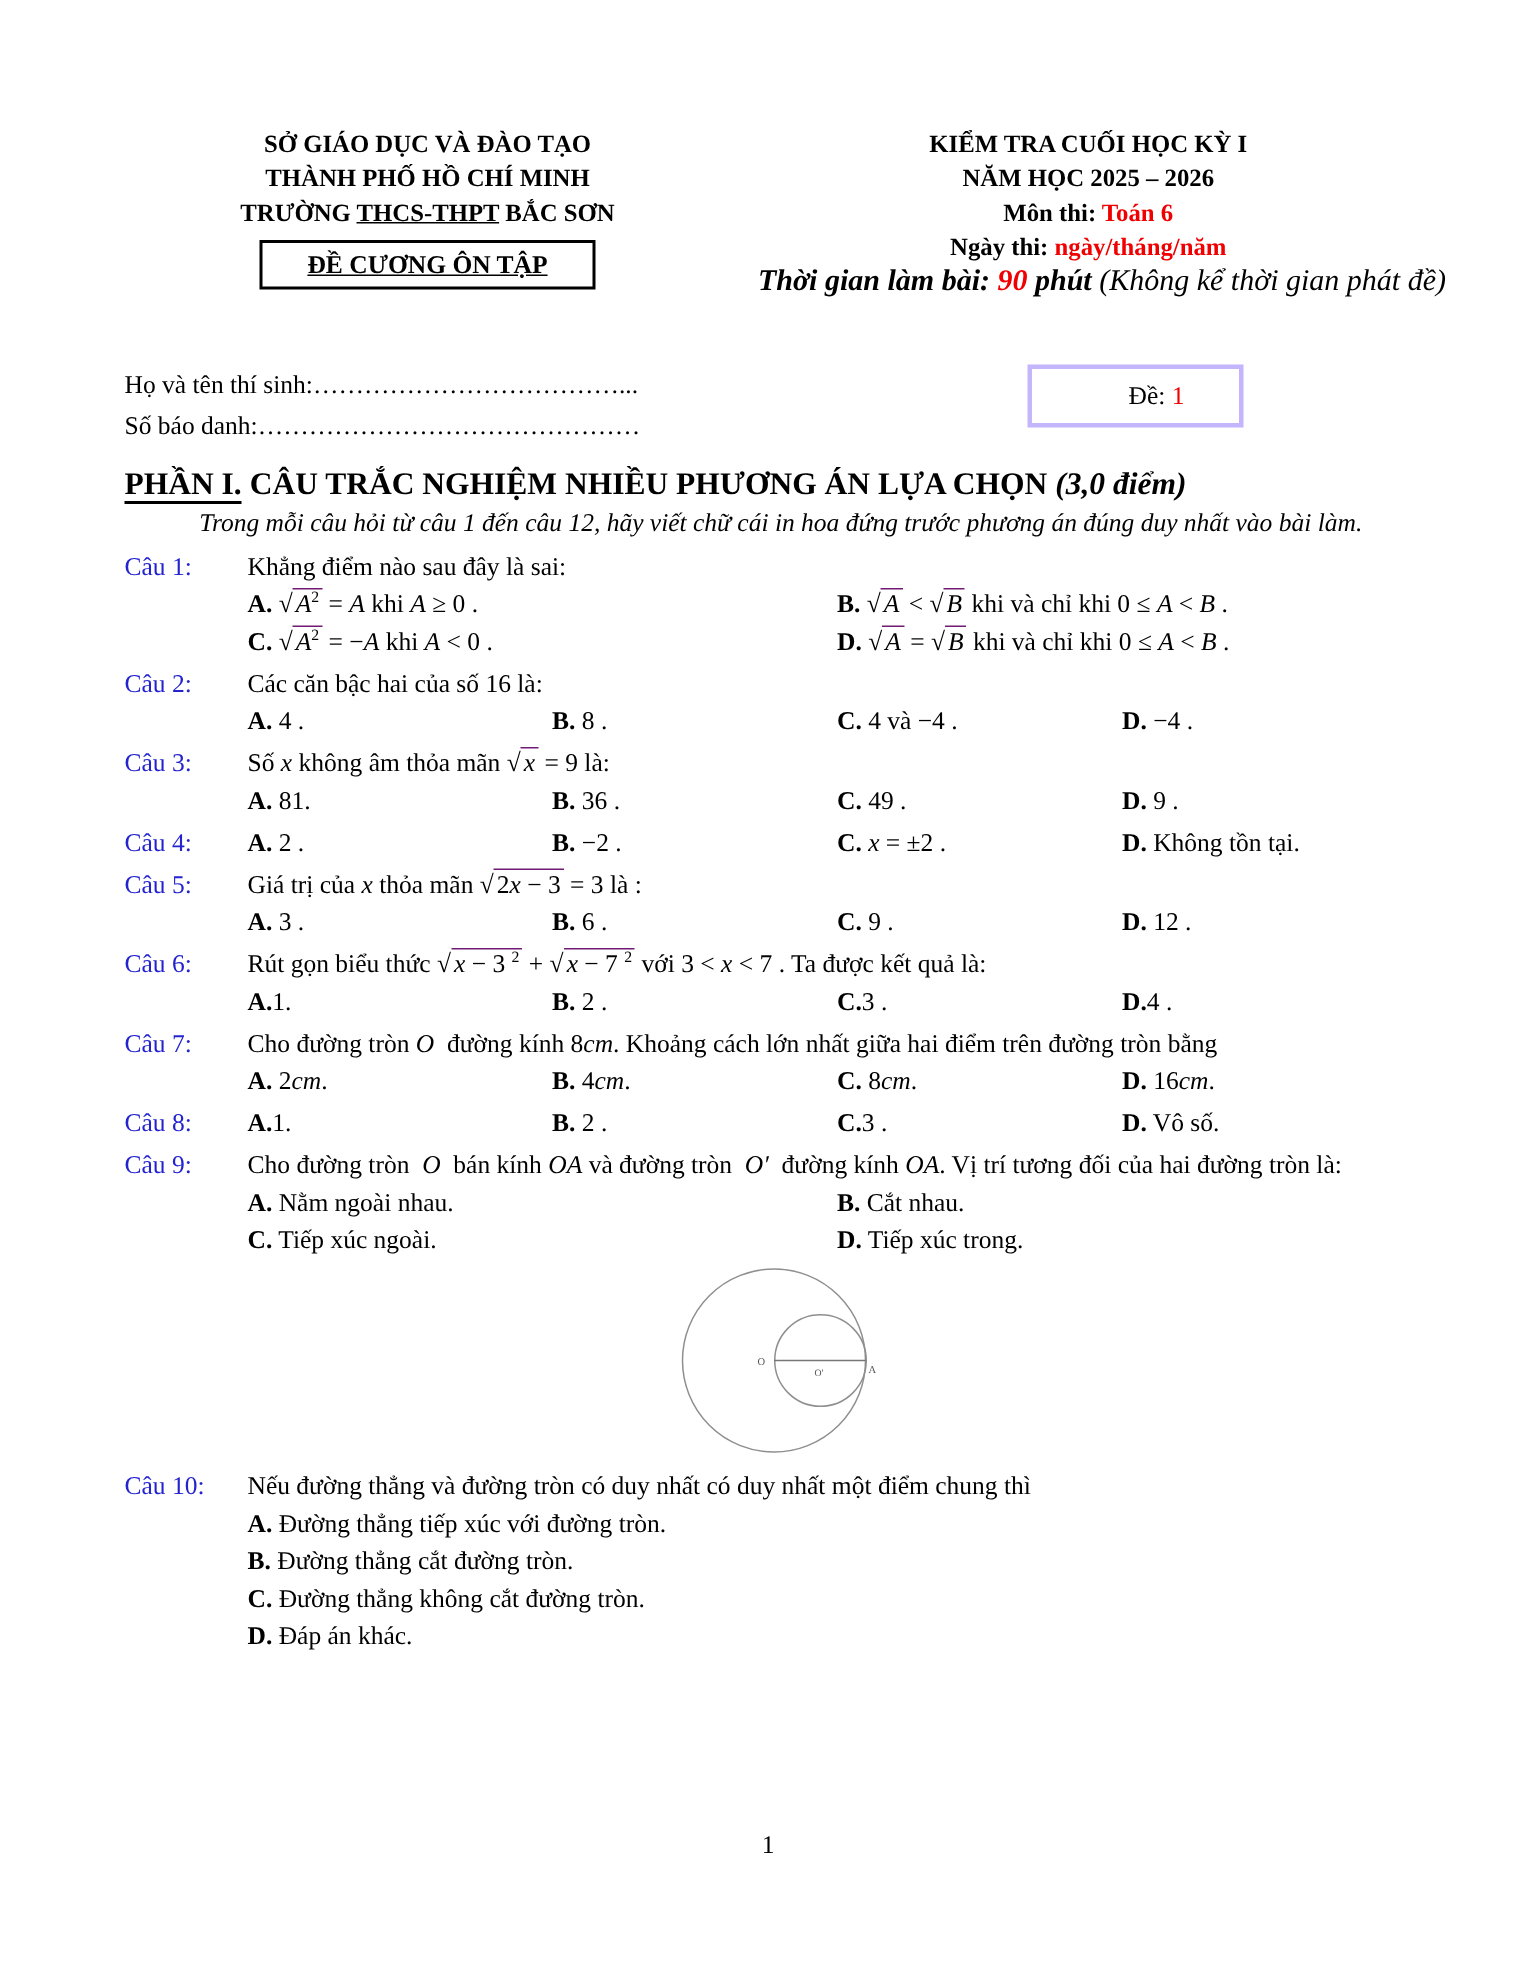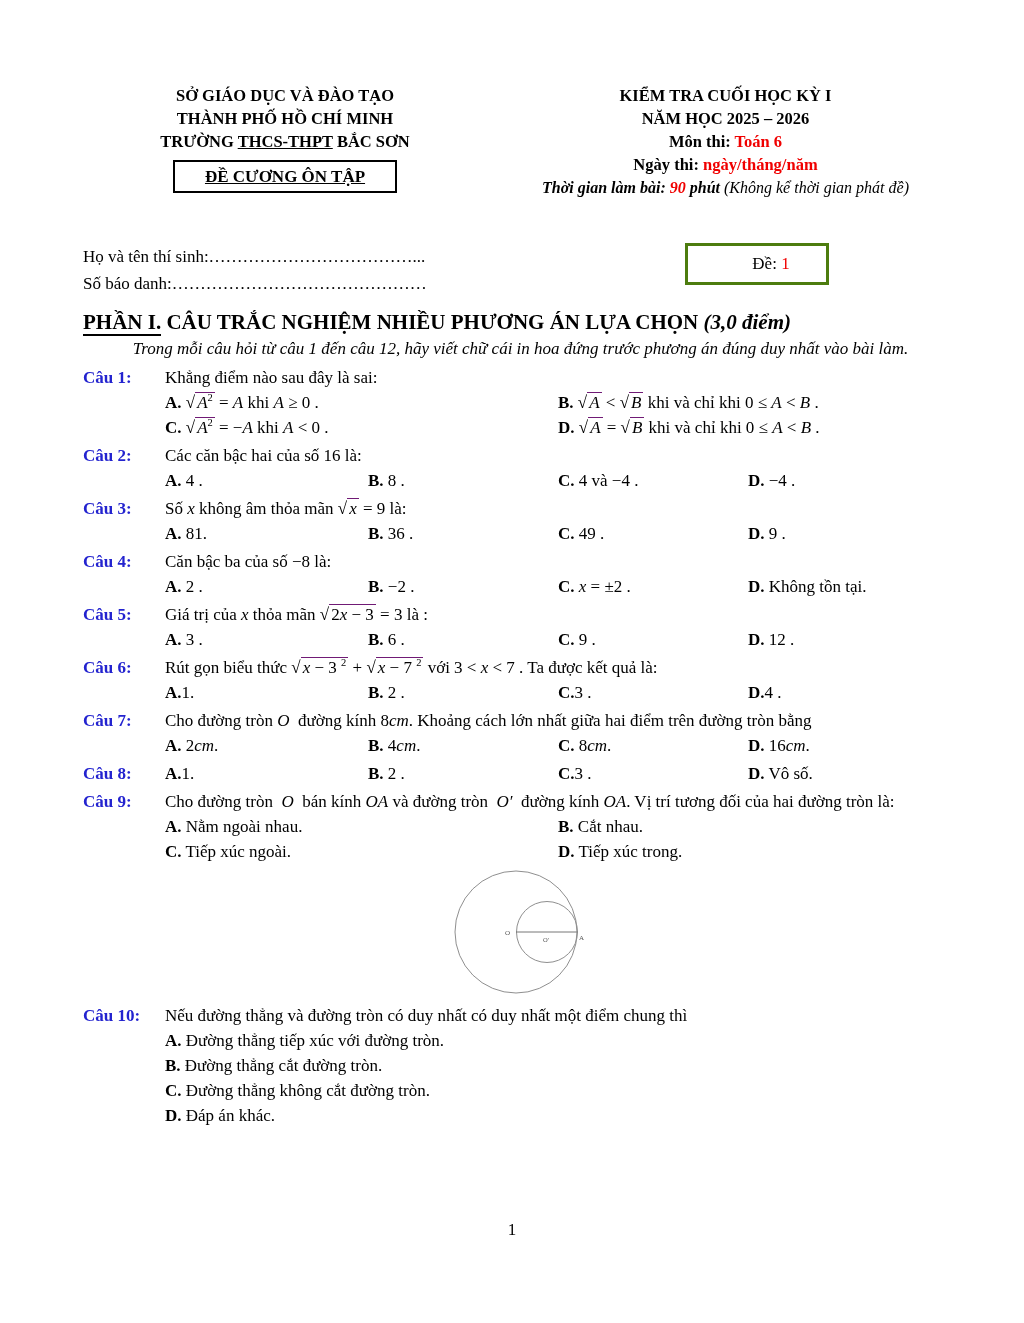--- a/index.html
+++ b/index.html
@@ -7,38 +7,38 @@
   body { position:relative; font-family:"Liberation Serif", serif; font-size:17px; color:#000; }
   .content { padding: 84px 60px 0 83px; }
 
   
   .hdr { display:flex; }
   .hdr-left { width:404px; text-align:center; font-weight:bold; line-height:23px; font-size:16.5px; }
   .hdr-left u { text-decoration:underline; }
   .hdr-box { display:inline-block; border:2px solid #000; padding:3px 30px; margin-top:7px; font-size:17px;text-decoration:underline; }
   .hdr-right { flex:1; text-align:center; line-height:23px; font-size:16.5px; }
   .hdr-right .b { font-weight:bold; }
-  .hdr-right .line5 { white-space:nowrap; font-size:16px; }
+  .hdr-right .line5 { white-space:nowrap; font-size:20px;text-align:right; }
   .bi { font-weight:bold; font-style:italic; }
   .red { color:#f00000; }
 
   
   .student { display:flex; margin-top:44px; }
   .student-lines { width:520px; line-height:27px; }
-  .de-box { border:3px solid #4d7c0f; width:144px; height:42px; text-align:center; line-height:36px; margin-left:82px;padding-left:28px; }
+  .de-box { border:3px solid #c4b5fd; width:144px; height:42px; text-align:center; line-height:36px; margin-left:82px;padding-left:28px; }
 
   
   .part-head { margin-top:12px; font-weight:bold; font-size:21px; line-height:27px; }
   .part-head .ul { border-bottom:2px solid #000; }
   .part-head .pts { font-style:italic; }
   .instruction { font-style:italic; line-height:26px; max-width:875px;text-align:center; }
 
   
   .q { position:relative; padding-left:82px; line-height:25px; margin-bottom:2px; margin-top:3px; }
-  .qlabel { position:absolute; left:0; top:0; color:#2323CF; font-weight:bold;text-align:center; }
+  .qlabel { position:absolute; left:0; top:0; color:#2323CF; font-weight:normal;text-align:center; }
   .qbody { max-width:795px; }
   .opts { }
   .cols4 { display:grid; grid-template-columns:203px 190px 190px auto; }
   .cols2 { display:grid; grid-template-columns:393px auto; }
   .rows .opt { display:block; }
   .opt { white-space:nowrap; }
 
   
   .sq { white-space:nowrap; }
   .ol { border-top:1px solid #701a75; padding:0 2px; }
@@ -113,21 +113,20 @@
     <div class="opts cols4">
       <span class="opt"><b>A.</b> 81.</span>
       <span class="opt"><b>B.</b> 36 .</span>
       <span class="opt"><b>C.</b> 49 .</span>
       <span class="opt"><b>D.</b> 9 .</span>
     </div>
   </div>
 
   <div class="q">
     <span class="qlabel">Câu 4:</span>
-    <div class="qbody">Căn bậc ba của số −8 là:</div>
     <div class="opts cols4">
       <span class="opt"><b>A.</b> 2 .</span>
       <span class="opt"><b>B.</b> −2 .</span>
       <span class="opt"><b>C.</b> <i>x</i> = ±2 .</span>
       <span class="opt"><b>D.</b> Không tồn tại.</span>
     </div>
   </div>
 
   <div class="q">
     <span class="qlabel">Câu 5:</span>

